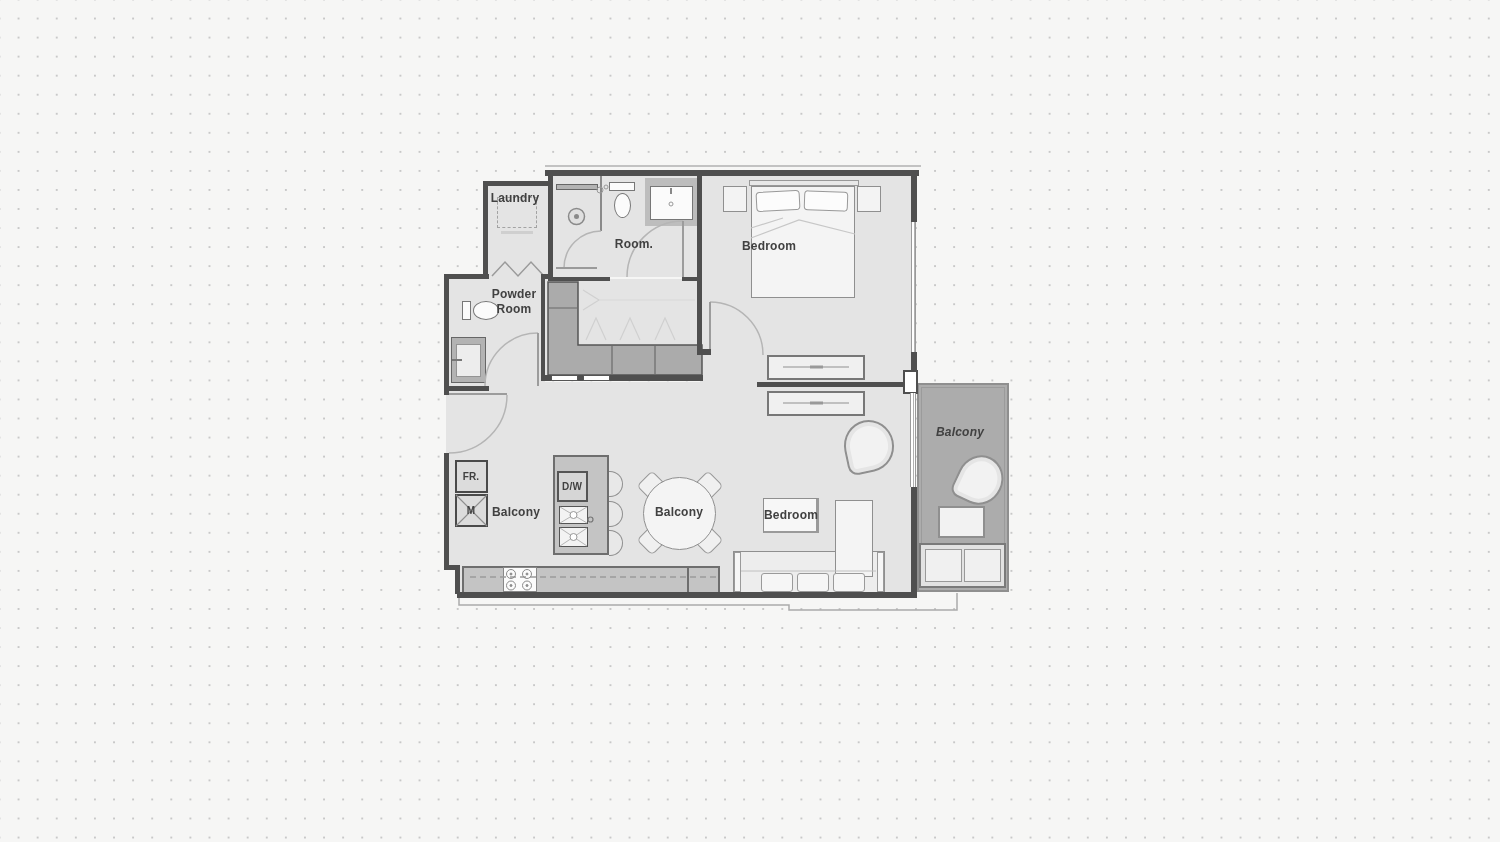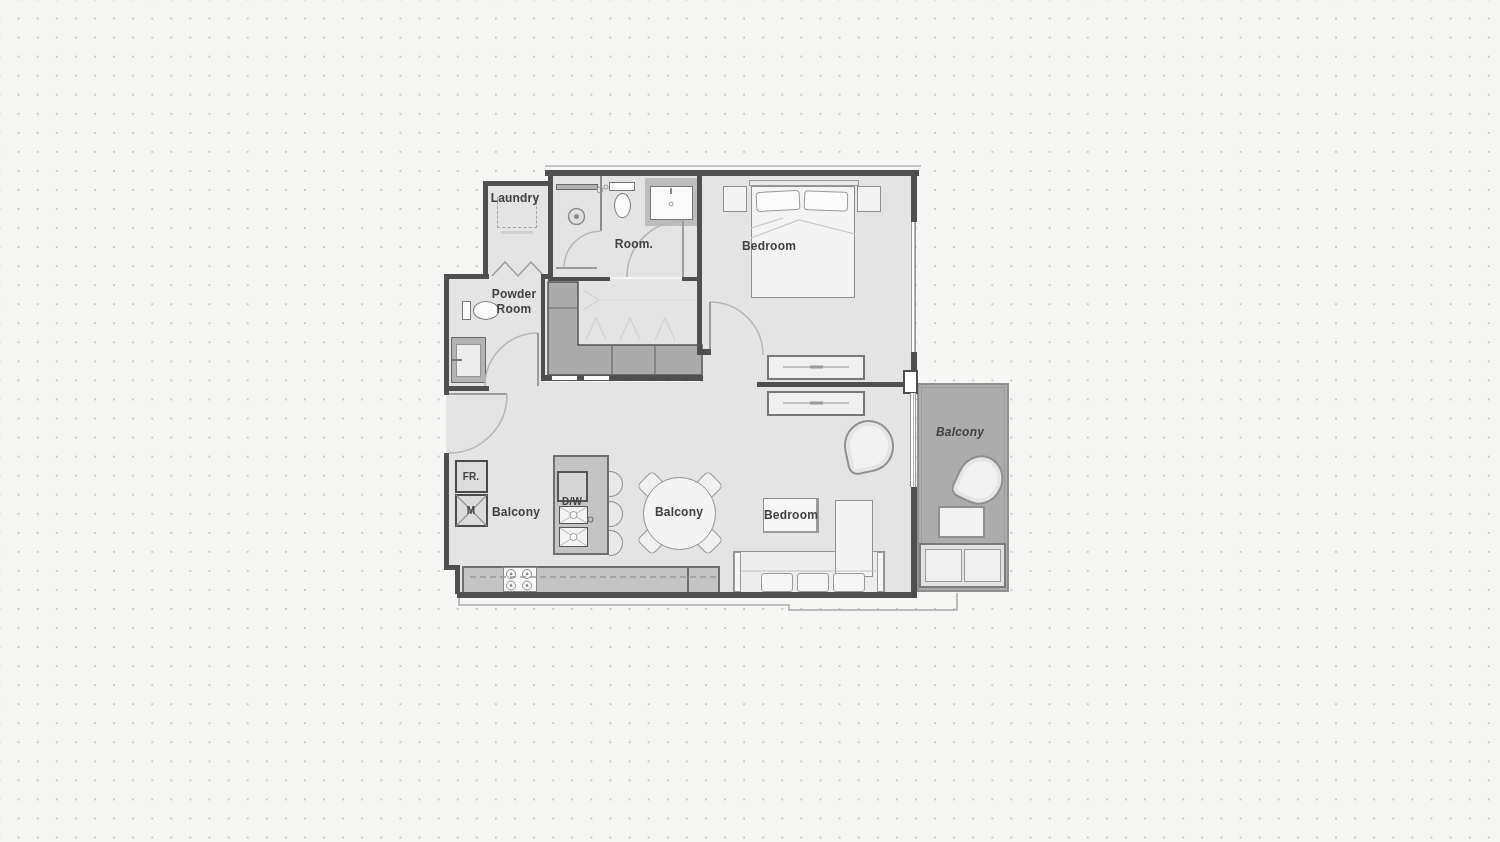--- a/index.html
+++ b/index.html
@@ -203,15 +203,15 @@
   <div class="label" style="left:515px;top:198px;">Laundry</div>
   <div class="label" style="left:634px;top:244px;">Room.</div>
   <div class="label" style="left:769px;top:246px;">Bedroom</div>
   <div class="label wrap" style="left:514px;top:302px;">Powder Room</div>
   <div class="label" style="left:516px;top:512px;">Balcony</div>
   <div class="label" style="left:679px;top:512px;">Balcony</div>
   <div class="label" style="left:791px;top:515px;">Bedroom</div>
   <div class="label" style="left:960px;top:432px;font-style:italic;">Balcony</div>
   <div class="label small" style="left:471px;top:477px;text-align:center;">FR.</div>
   <div class="label small" style="left:471px;top:511px;">M</div>
-  <div class="label small" style="left:572px;top:502px;">D/W</div>
+  <div class="label small" style="left:572px;top:487px;">D/W</div>
 
 </div>
 
 </body></html>

